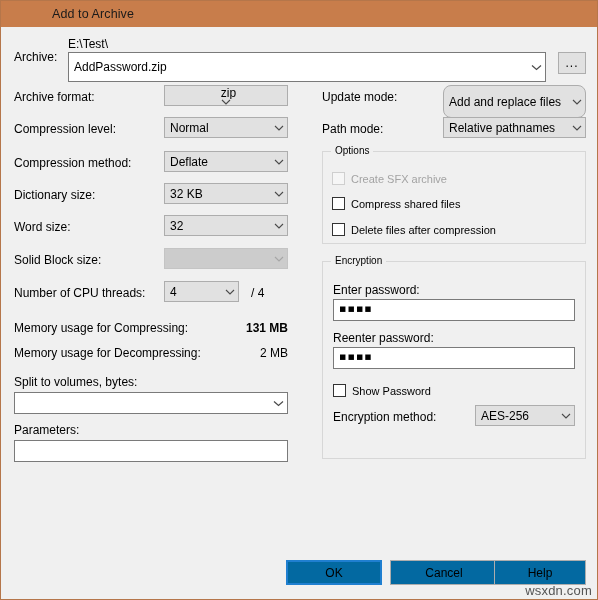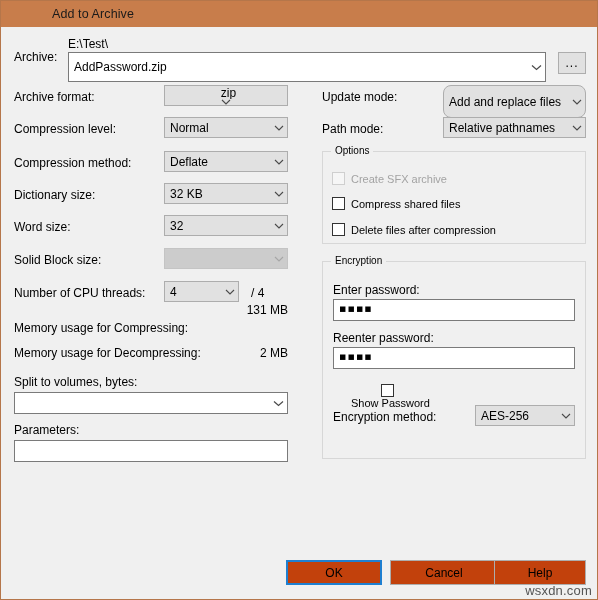--- a/index.html
+++ b/index.html
@@ -199,21 +199,21 @@
     font-size: 11px;
     color: #000;
     white-space: nowrap;
   }
   .cb.disabled .cb-label { color: #a3a3a3; }
 
   
   .btn {
     position: absolute;
     box-sizing: border-box;
-    background: #c2410c;
+    background: #0369a1;
     border: 1px solid #adadad;
     display: flex;
     align-items: center;
     justify-content: center;
     font-size: 12px;
     color: #000;
   }
   .btn.default {
     border: 2px solid #1f7fd0;
   }
@@ -328,21 +328,21 @@
       <span class="ctext">4</span>
       <span class="carrow">
         <svg width="10" height="6" viewBox="0 0 10 6">
             <polyline points="1,1 5,5 9,1" fill="none" stroke="#4a4a4a" stroke-width="1.1"></polyline>
           </svg>
       </span>
     </div>
     <span class="lbl" style="left:250px; top:259px;">/ 4</span>
 
     <span class="lbl" style="left:13px; top:294px;">Memory usage for Compressing:</span>
-    <span class="val-right" style="left:157px; top:276px; width:130px;">131 MB</span>
+    <span class="val-right" style="left:157px; top:294px; width:130px;font-weight:bold;">131 MB</span>
 
     <span class="lbl" style="left:13px; top:319px;">Memory usage for Decompressing:</span>
     <span class="val-right" style="left:157px; top:319px; width:130px;">2 MB</span>
 
     <span class="lbl" style="left:13px; top:348px;">Split to volumes, bytes:</span>
     <div class="combo-edit" style="left:13px; top:365px; width:274px; height:22px;">
       <span class="ctext"></span>
       <span class="carrow">
         <svg width="11" height="7" viewBox="0 0 11 7">
             <polyline points="1,1.5 5.5,5.5 10,1.5" fill="none" stroke="#4a4a4a" stroke-width="1.2"></polyline>
@@ -396,21 +396,21 @@
     <span class="lbl" style="left:332px; top:256px;">Enter password:</span>
     <div class="textbox" style="left:332px; top:272px; width:242px; height:22px;">
       <span class="pwdots">▪▪▪▪</span>
     </div>
 
     <span class="lbl" style="left:332px; top:304px;">Reenter password:</span>
     <div class="textbox" style="left:332px; top:320px; width:242px; height:22px;">
       <span class="pwdots">▪▪▪▪</span>
     </div>
 
-    <div class="cb" style="left:344px; top:357px;flex-direction:column;">
+    <div class="cb" style="left:332px; top:357px;">
       <span class="cb-box"></span>
       <span class="cb-label">Show Password</span>
     </div>
 
     <span class="lbl" style="left:332px; top:383px;">Encryption method:</span>
     <div class="combo" style="left:474px; top:378px; width:100px; height:21px;">
       <span class="ctext">AES-256</span>
       <span class="carrow">
         <svg width="10" height="6" viewBox="0 0 10 6">
             <polyline points="1,1 5,5 9,1" fill="none" stroke="#4a4a4a" stroke-width="1.1"></polyline>

